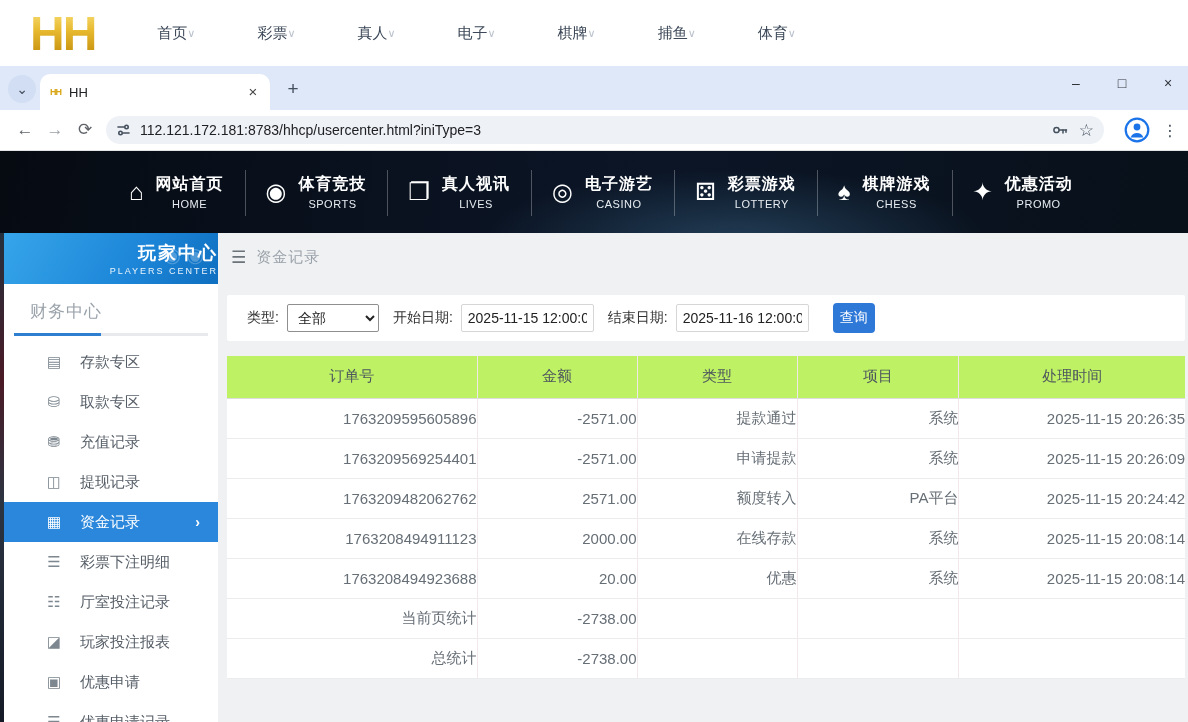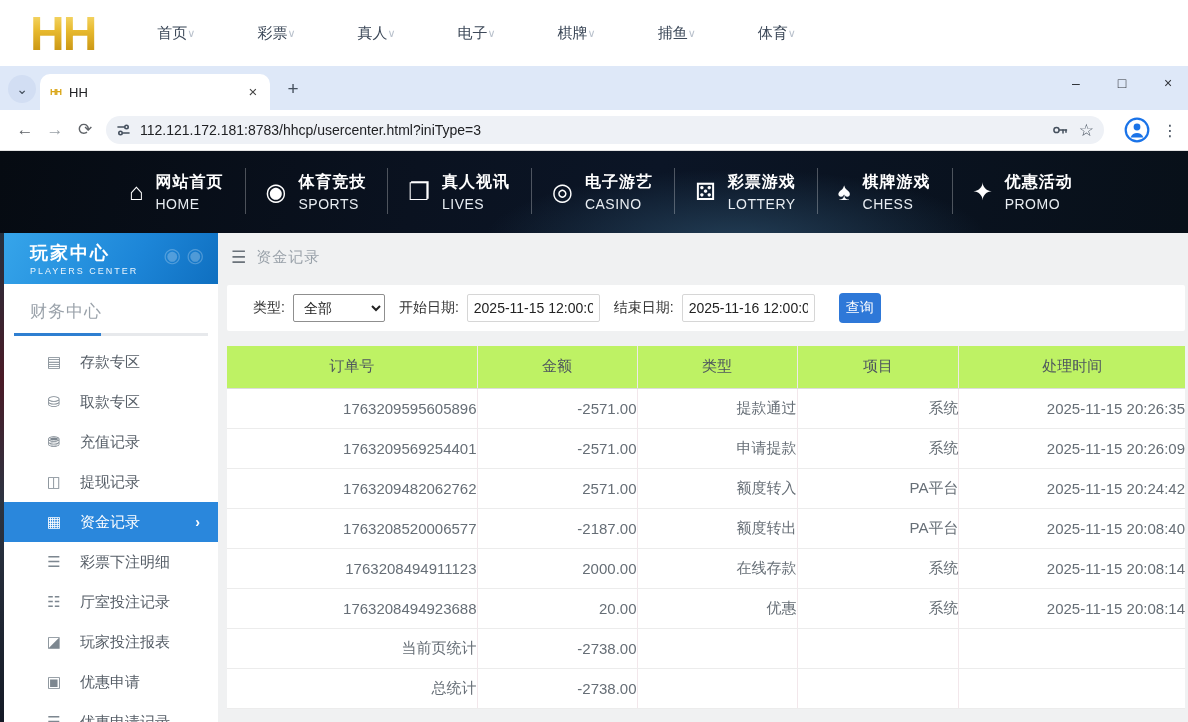--- a/index.html
+++ b/index.html
@@ -43,47 +43,47 @@
   .menu-dots { font-size:16px; color:#45505e; margin-left:12px; cursor:pointer; letter-spacing:0; }
 
   
   .dark-nav { height:82px; flex:0 0 auto; display:flex; align-items:center; padding-left:108px;
               background:radial-gradient(ellipse 420px 120px at 62% 110%, #223d55 0%, transparent 60%),
                          linear-gradient(100deg,#060b12 0%,#0a1220 35%,#0b1526 55%,#081019 100%); }
   .dn-item { display:flex; align-items:center; gap:12px; padding:0 21px; cursor:pointer; position:relative; }
   .dn-item + .dn-item::before { content:""; position:absolute; left:0; top:-4px; height:46px; width:1px; background:rgba(255,255,255,0.28); }
   .dn-icon { color:#fff; font-size:24px; line-height:1; }
   .dn-zh { color:#fff; font-size:16px; font-weight:700; letter-spacing:1px; }
-  .dn-en { color:#e8edf2; font-size:14px; margin-top:3px; text-align:left; letter-spacing:0.5px; }
+  .dn-en { color:#e8edf2; font-size:11px; margin-top:3px; text-align:center; letter-spacing:0.5px; }
 
   
   .page-body { flex:1; display:flex; min-height:0; }
   .left-strip { width:4px; background:linear-gradient(180deg,#25303d 0%,#4a1a26 30%,#2c3442 55%,#141a26 100%); flex:0 0 auto; }
   .sidebar { width:214px; background:#fff; flex:0 0 auto; }
   .sb-header { height:51px; position:relative; overflow:hidden; padding:8px 0 0 26px;
-               background:linear-gradient(120deg,#36a5ea 0%,#1d86d8 60%,#0f6fc0 100%); }
+               background:linear-gradient(120deg,#36a5ea 0%,#1d86d8 60%,#0f6fc0 100%);text-align:right; }
   .sb-header::after { content:"◉ ◉"; position:absolute; right:14px; top:10px; color:rgba(255,255,255,0.25); font-size:20px; }
   .sb-title-zh { color:#fff; font-size:18px; font-weight:700; letter-spacing:2px; }
   .sb-title-en { color:#eaf4fc; font-size:9px; letter-spacing:2px; margin-top:1px; }
   .sb-section { color:#9aa2aa; font-size:17px; padding:16px 0 10px 26px; letter-spacing:1px; }
   .sb-rule { height:3px; margin:0 10px 6px 10px; background:#e7e9ec; position:relative; }
   .sb-rule::before { content:""; position:absolute; left:0; top:0; height:3px; width:45%; background:#2f7fd1; }
   .side-item { height:40px; display:flex; align-items:center; padding-left:40px; cursor:pointer; color:#555d66; font-size:15px; position:relative; }
   .side-item .si-icon { width:20px; color:#7d8max790; color:#7d8790; font-size:15px; margin-right:16px; text-align:center; }
   .side-item.active { background:#2a87dc; color:#fff; }
   .side-item.active .si-icon { color:#fff; }
   .side-item .si-chev { display:none; }
   .side-item.active .si-chev { display:block; position:absolute; right:18px; font-size:14px; color:#fff; font-weight:700; }
 
   
   .content { flex:1; background:#f0f1f2; min-width:0; padding:0 3px 0 9px; }
   .breadcrumb { height:48px; display:flex; align-items:center; gap:10px; padding-left:4px; }
   .bc-icon { color:#6b737b; font-size:17px; }
   .bc-label { color:#9aa2aa; font-size:15px; letter-spacing:1px; }
-  .filter-panel { background:#fff; height:46px; border-radius:2px; display:flex; align-items:center; padding-left:26px; margin-top:4px; }
+  .filter-panel { background:#fff; height:46px; border-radius:2px; display:flex; align-items:center; padding-left:20px; margin-top:14px; }
   .f-label { font-size:14px; color:#333; margin-right:8px; }
   .type-select { width:92px; height:28px; font-size:14px; color:#222; border:1px solid #8f8f8f; border-radius:2px; background:#fff; margin-right:14px; padding-left:6px; }
   .date-input { width:133px; height:28px; font-size:14px; color:#222; border:1px solid #d6d6d6; border-radius:2px; padding:0 6px; margin-right:14px; font-family:"Liberation Sans",sans-serif; }
   .search-btn { width:42px; height:30px; background:#2e78d8; color:#fff; font-size:14px; border:none; border-radius:4px; cursor:pointer; margin-left:10px; }
 
   table.records { width:100%; margin-top:15px; border-collapse:collapse; table-layout:fixed; background:#fff; }
   table.records th { height:42px; background:#bef264; color:#4e565e; font-size:15px; font-weight:400; border-bottom:1px solid #dcdcdc; border-right:1px solid #efe7ea; }
   table.records td { height:40px; text-align:right; color:#666e76; font-size:15px; border-bottom:1px solid #ececec; border-right:1px solid #f2e7eb; }
   table.records th:last-child, table.records td:last-child { border-right:none; }
   col.c0{width:26.1%} col.c1{width:16.7%} col.c2{width:16.7%} col.c3{width:16.9%} col.c4{width:23.6%}
@@ -338,27 +338,20 @@
               <td>2025-11-15 20:26:09</td>
             </tr>
             <tr>
               <td>1763209482062762</td>
               <td>2571.00</td>
               <td>额度转入</td>
               <td>PA平台</td>
               <td>2025-11-15 20:24:42</td>
             </tr>
             <tr>
-              <td>1763208520006577</td>
-              <td>-2187.00</td>
-              <td>额度转出</td>
-              <td>PA平台</td>
-              <td>2025-11-15 20:08:40</td>
-            </tr>
-            <tr>
               <td>1763208494911123</td>
               <td>2000.00</td>
               <td>在线存款</td>
               <td>系统</td>
               <td>2025-11-15 20:08:14</td>
             </tr>
             <tr>
               <td>1763208494923688</td>
               <td>20.00</td>
               <td>优惠</td>

